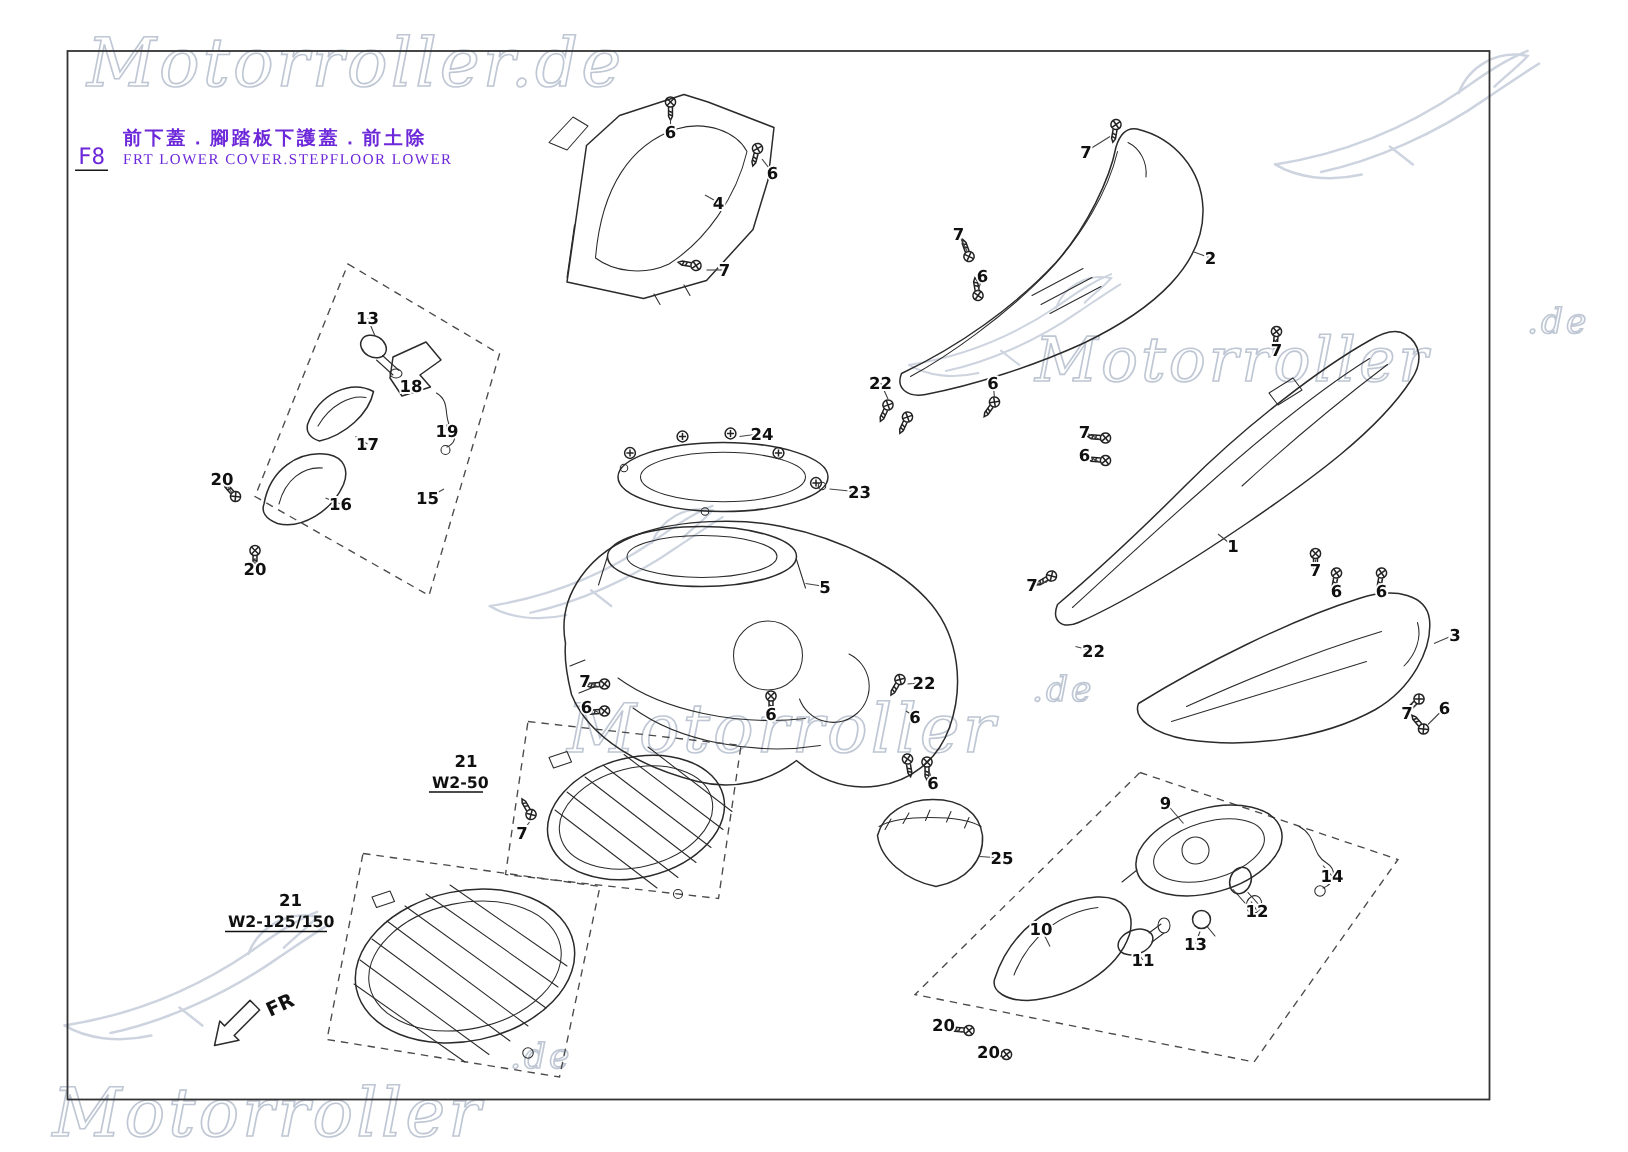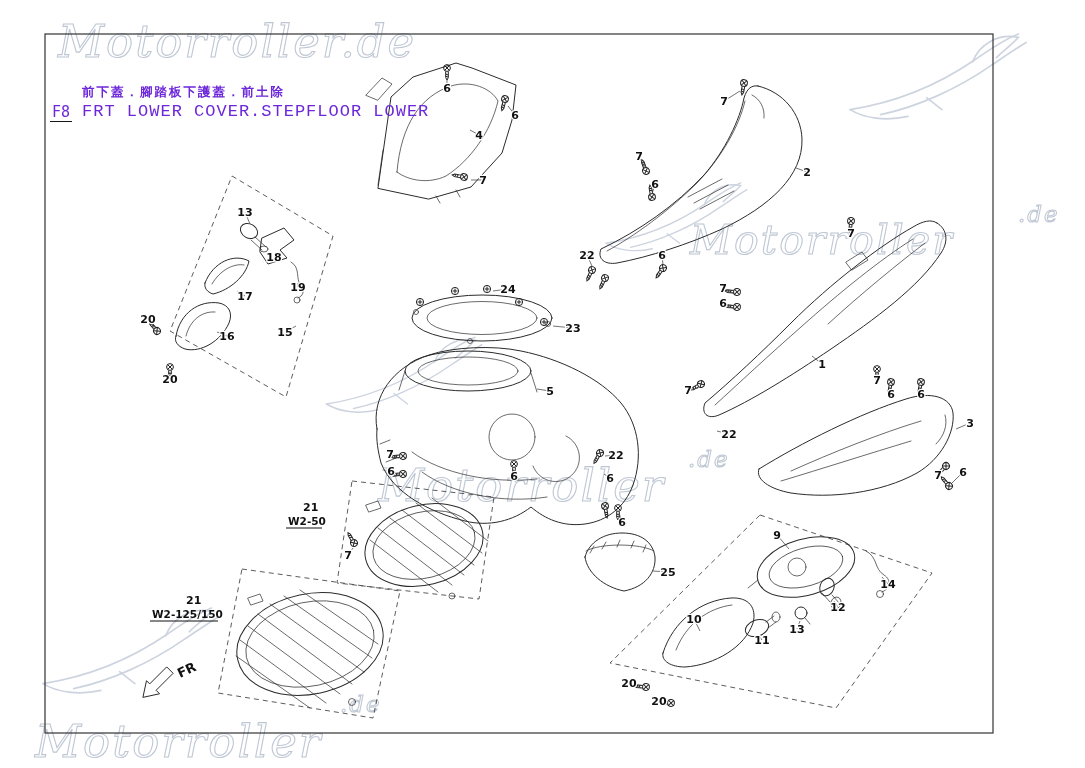--- a/index.html
+++ b/index.html
@@ -22,21 +22,21 @@
   .variant-model{font:bold 10.5px "DejaVu Sans",sans-serif;fill:#101010;text-anchor:start;}
   .leader{stroke:#444;stroke-width:.75;}
   .underline{stroke:#101010;stroke-width:1;}
   .screwart{stroke:#222;fill:none;stroke-width:1;}
   .fr-text{font:bold 13px "DejaVu Sans",sans-serif;fill:#111;}
   
   .title-block{position:absolute;left:50px;top:84px;display:flex;gap:10px;color:#6d28d9;align-items:flex-end;}
   .code{font-family:"DejaVu Sans Mono",monospace;font-size:15px;border-bottom:1.6px solid #161616;padding:0 2px 1px 2px;line-height:1;}
   .titles{display:flex;flex-direction:column;gap:2px;}
   .title-cn{font-size:12.5px;font-weight:bold;letter-spacing:2px;line-height:1.2;}
-  .title-en{font-family:Liberation Mono, monospace;font-size:17px;letter-spacing:1px;line-height:1.25;}
+  .title-en{font-family:Liberation Serif, serif;font-size:10px;letter-spacing:1px;line-height:1.25;}
 </style>
 </head>
 <body>
 
 <div class="stage">
 
   <svg width="1085" height="768" viewBox="0 0 1085 768">
     <defs>
       <g id="screw" class="screwart">
         <circle cx="0" cy="0" r="3.4"></circle>

